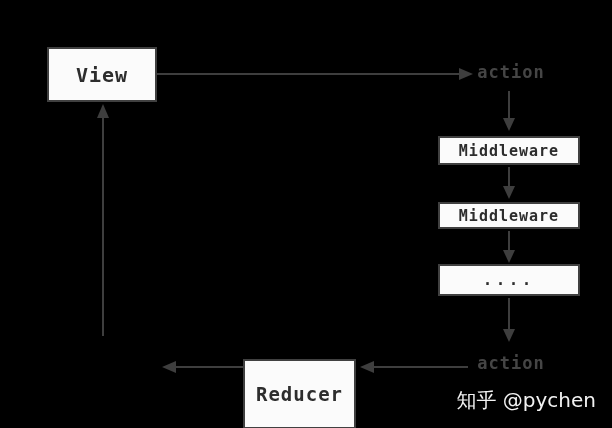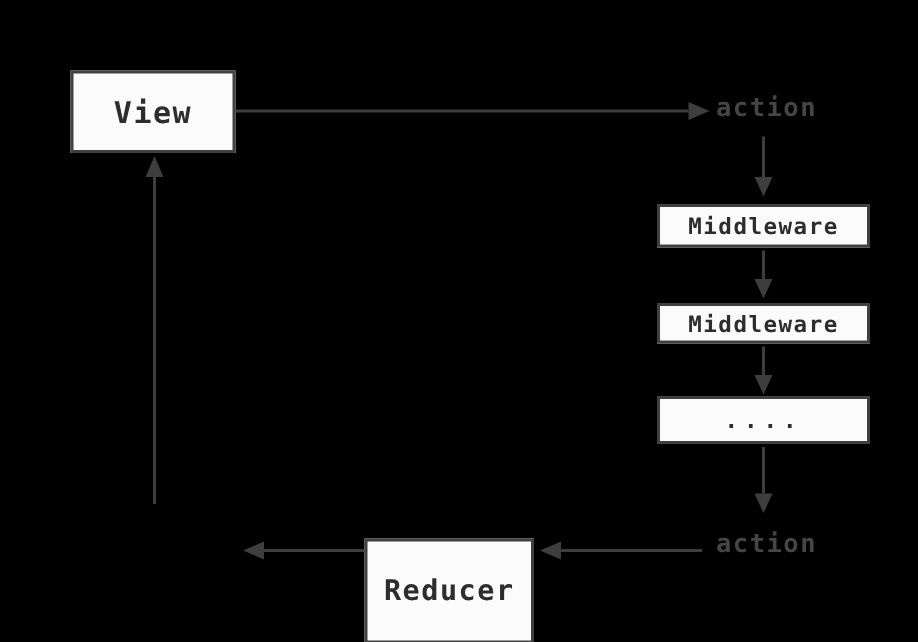--- a/index.html
+++ b/index.html
@@ -115,14 +115,15 @@
   <div class="arrowhead arrow-down" id="head-mw1-mw2"></div>
   <div class="arrowhead arrow-down" id="head-mw2-ellipsis"></div>
   <div class="arrowhead arrow-down" id="head-ellipsis-action"></div>
   <div class="arrowhead arrow-left" id="head-action-reducer"></div>
   <div class="arrowhead arrow-left" id="head-reducer-store"></div>
   <div class="arrowhead arrow-up" id="head-store-view"></div>
 
   <div class="edge-label" id="label-action-top">action</div>
   <div class="edge-label" id="label-action-bottom">action</div>
 
+  <div id="watermark">知乎 @pychen</div>
 
 </div>
 
 </body></html>

